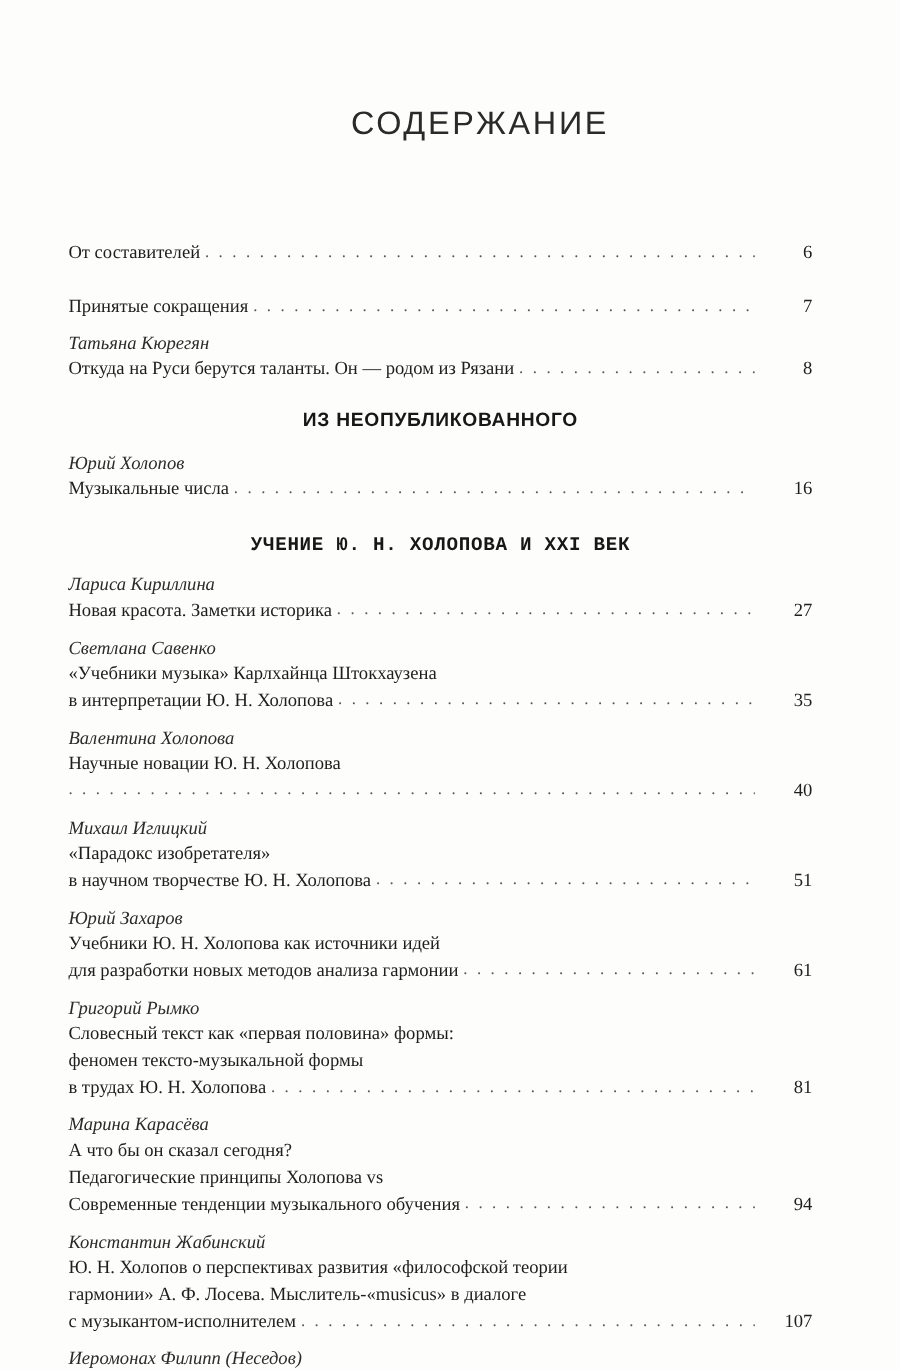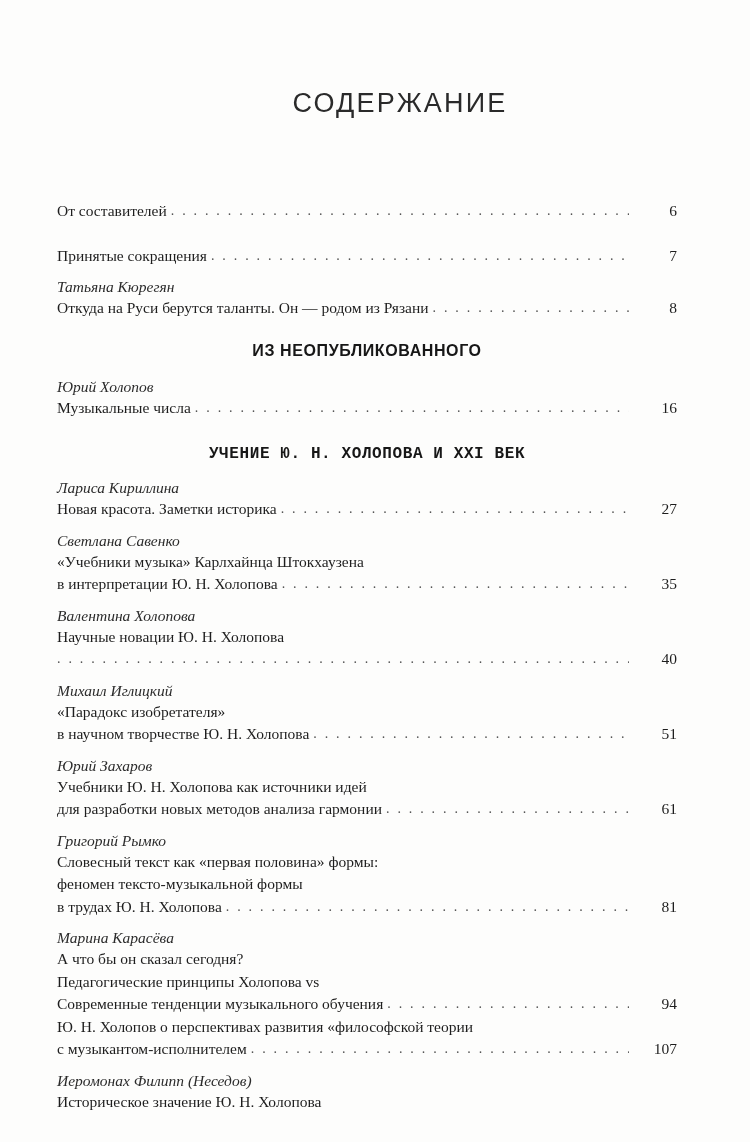--- a/index.html
+++ b/index.html
@@ -240,22 +240,28 @@
         <span class="pg"></span>
       </div>
       <div class="line">
         <span class="txt">Современные тенденции музыкального обучения</span>
         <span class="dots">. . . . . . . . . . . . . . . . . . . . . . . . . . . . . . . . . . . . . . . . . . . . . . . . . . . . . . . . . . . . . . . . . . . . . . . . . .</span>
         <span class="pg">94</span>
       </div>
     </div>
 
     <div class="entry">
+      <div class="author">Константин Жабинский</div>
       <div class="line nodots">
         <span class="txt">Ю. Н. Холопов о перспективах развития «философской теории</span>
+        <span class="dots">.</span>
+        <span class="pg"></span>
+      </div>
+      <div class="line nodots">
+        <span class="txt">гармонии» А. Ф. Лосева. Мыслитель-«musicus» в диалоге</span>
         <span class="dots">.</span>
         <span class="pg"></span>
       </div>
       <div class="line">
         <span class="txt">с музыкантом-исполнителем</span>
         <span class="dots">. . . . . . . . . . . . . . . . . . . . . . . . . . . . . . . . . . . . . . . . . . . . . . . . . . . . . . . . . . . . . . . . . . . . . . . . . .</span>
         <span class="pg">107</span>
       </div>
     </div>
 

